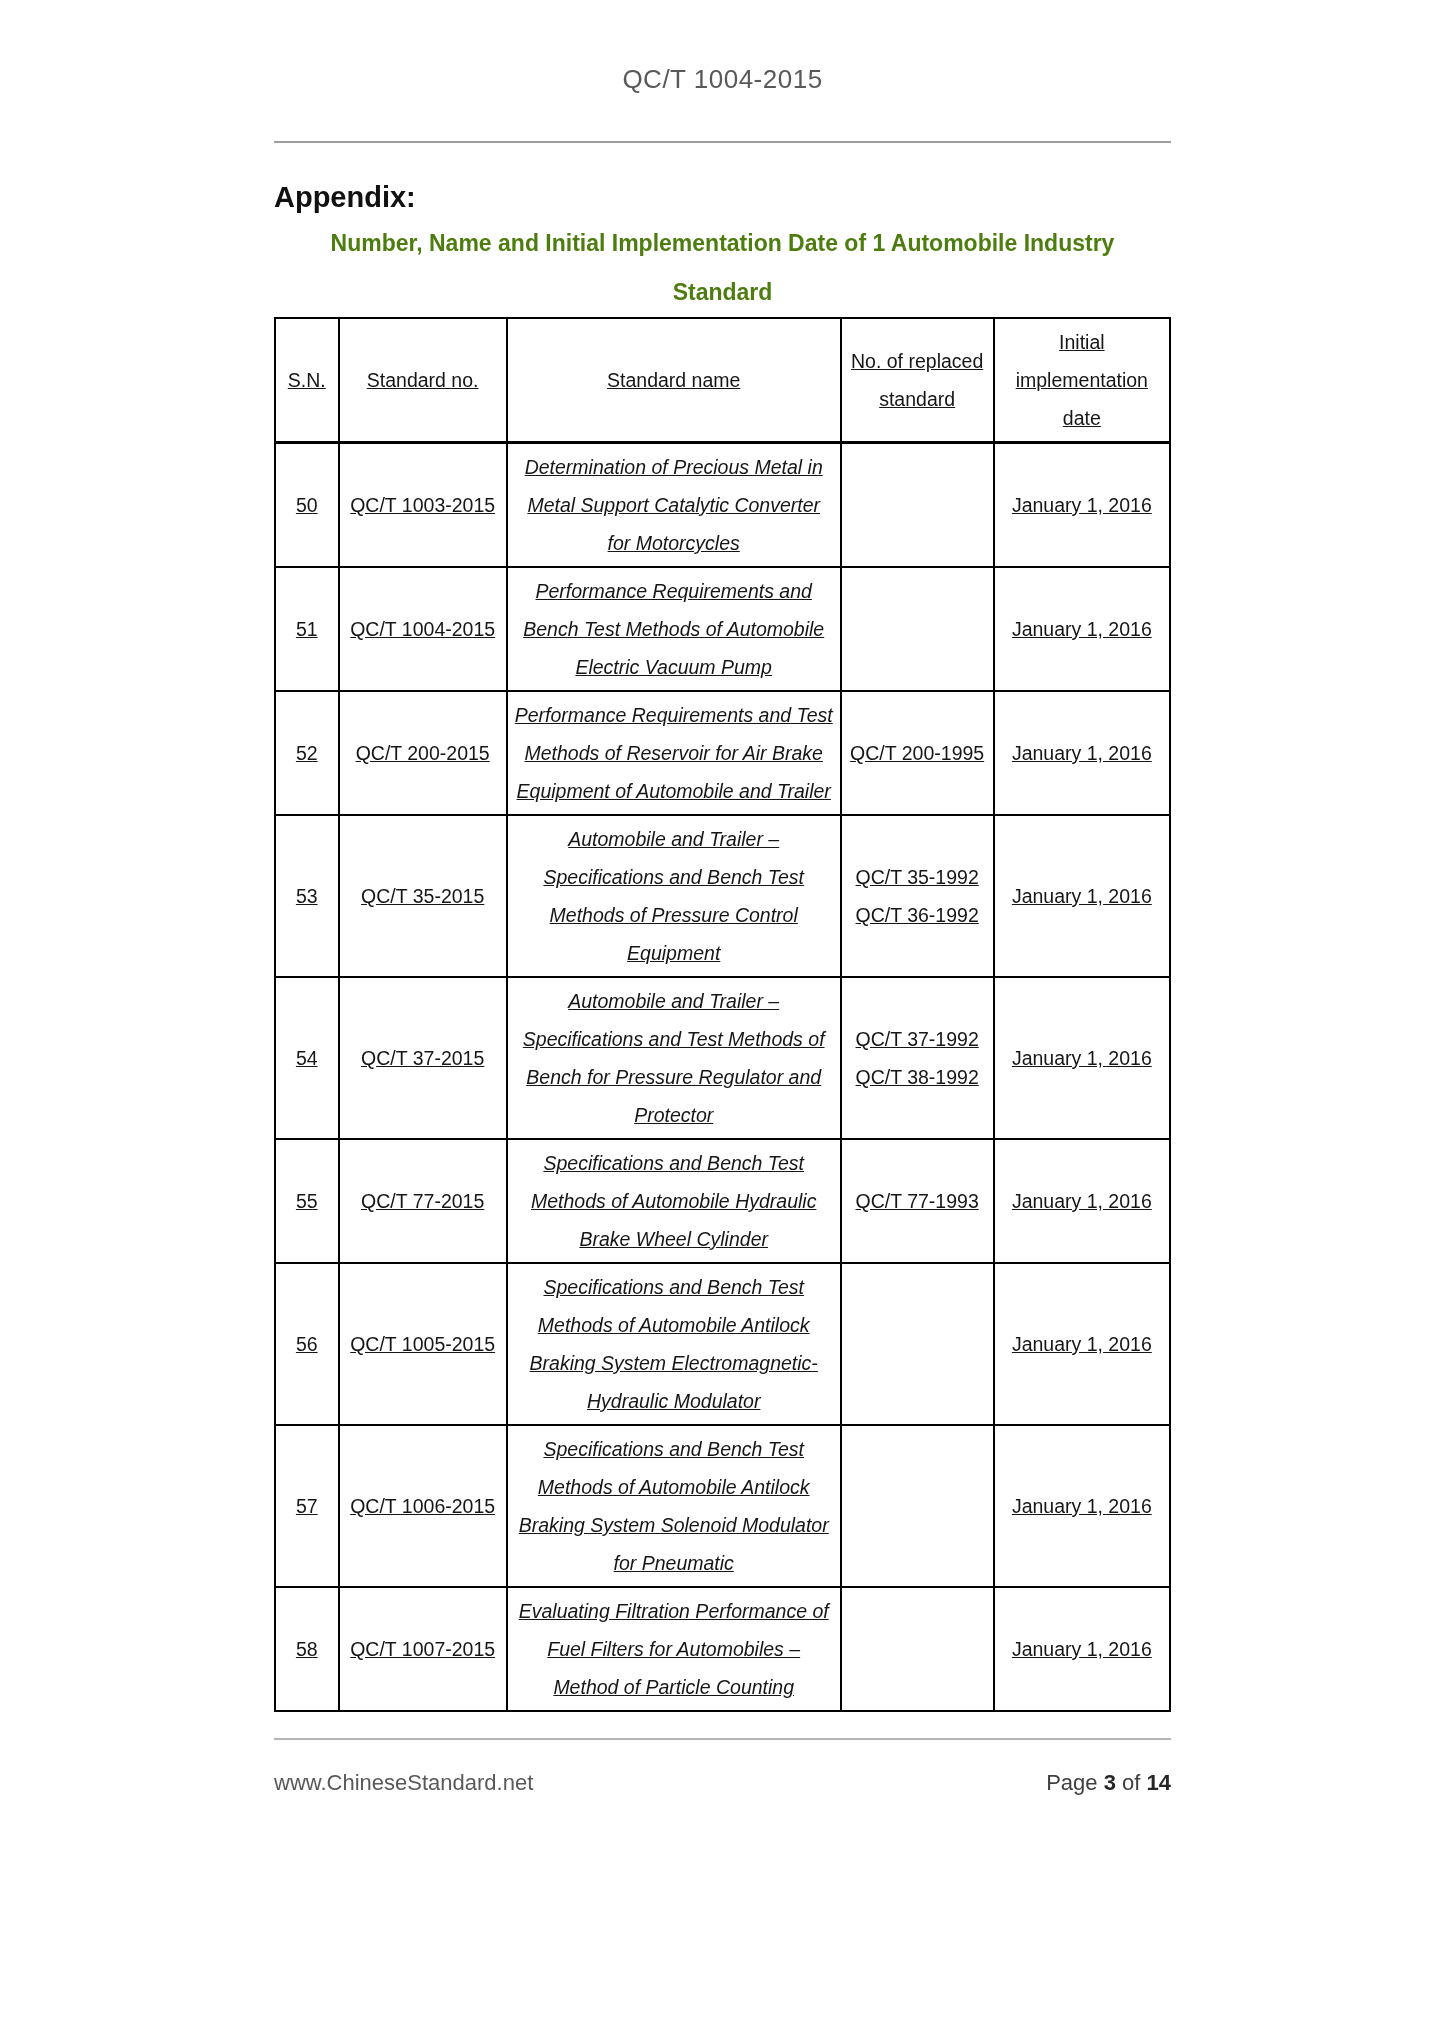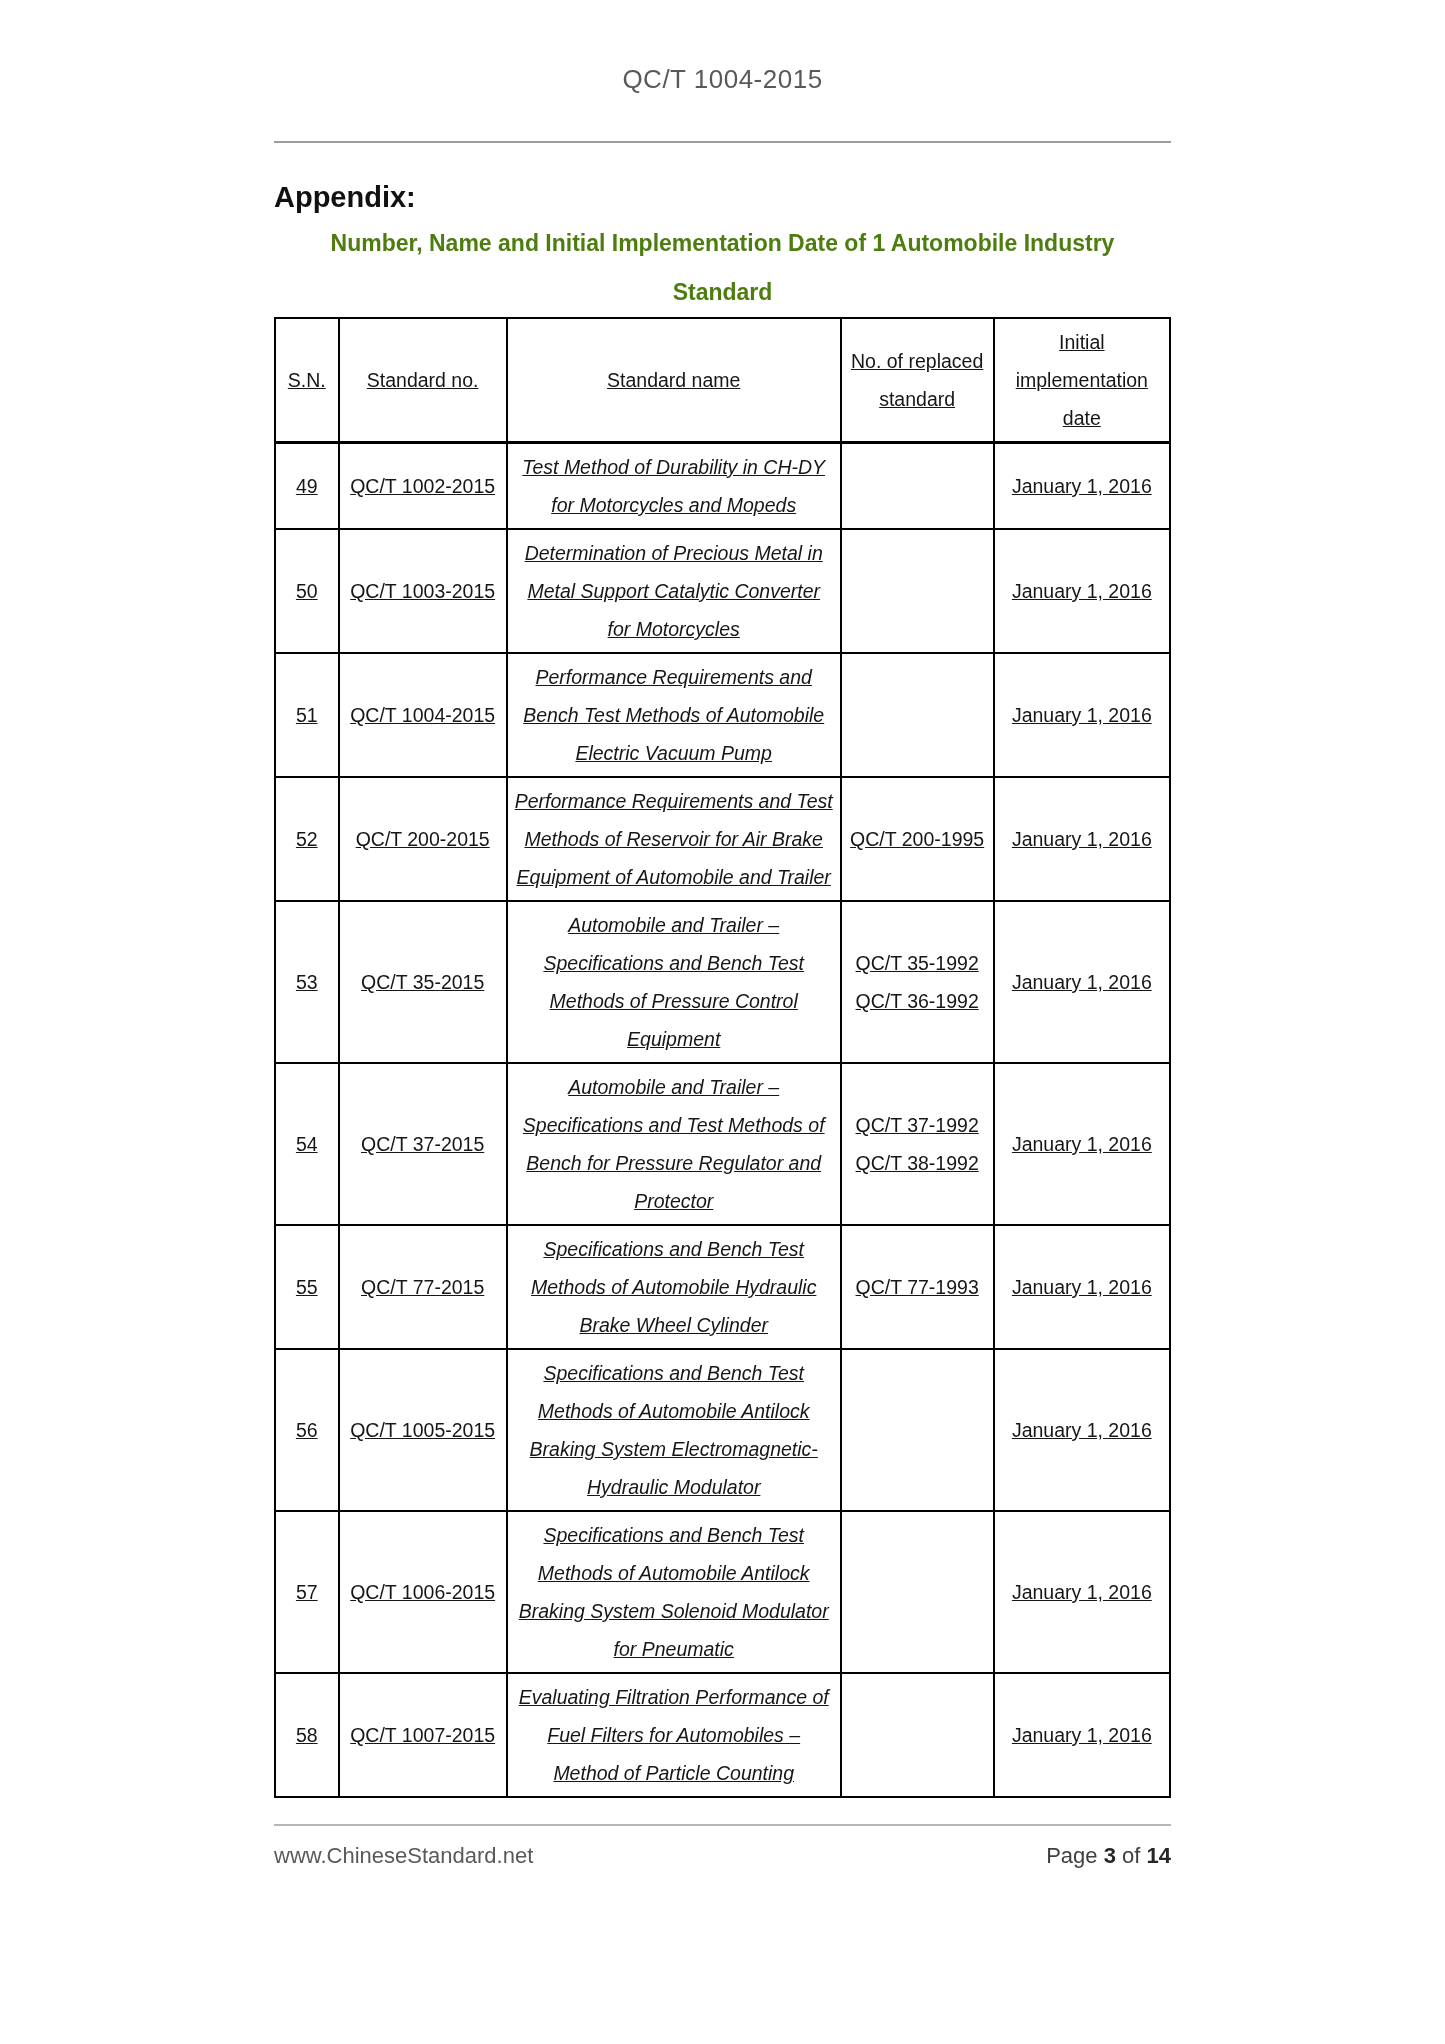--- a/index.html
+++ b/index.html
@@ -61,21 +61,21 @@
   td.name-cell { font-style: italic; }
   .footer-rule {
     border: none;
     border-top: 2px solid #b5b5b5;
     margin: 26px 0 0 0;
   }
   .footer-row {
     display: flex;
     justify-content: space-between;
     align-items: baseline;
-    margin-top: 17px;
+    margin-top: 30px;
     font-size: 22px;
   }
   .footer-site { color: #595959; }
   .footer-page { color: #3f3f3f; }
   .footer-page b { color: #262626; }
 </style>
 </head>
 <body>
 
 <div class="page">
@@ -100,27 +100,20 @@
     <thead>
       <tr id="head-row">
           <th>S.N.</th>
           <th>Standard no.</th>
           <th>Standard name</th>
           <th>No. of replaced standard</th>
           <th>Initial implementation date</th>
         </tr>
     </thead>
     <tbody id="body-rows">
-        <tr>
-          <td>49</td>
-          <td>QC/T 1002-2015</td>
-          <td class="name-cell">Test Method of Durability in CH-DY for Motorcycles and Mopeds</td>
-          <td></td>
-          <td>January 1, 2016</td>
-        </tr>
         <tr>
           <td>50</td>
           <td>QC/T 1003-2015</td>
           <td class="name-cell">Determination of Precious Metal in Metal Support Catalytic Converter for Motorcycles</td>
           <td></td>
           <td>January 1, 2016</td>
         </tr>
         <tr>
           <td>51</td>
           <td>QC/T 1004-2015</td>

